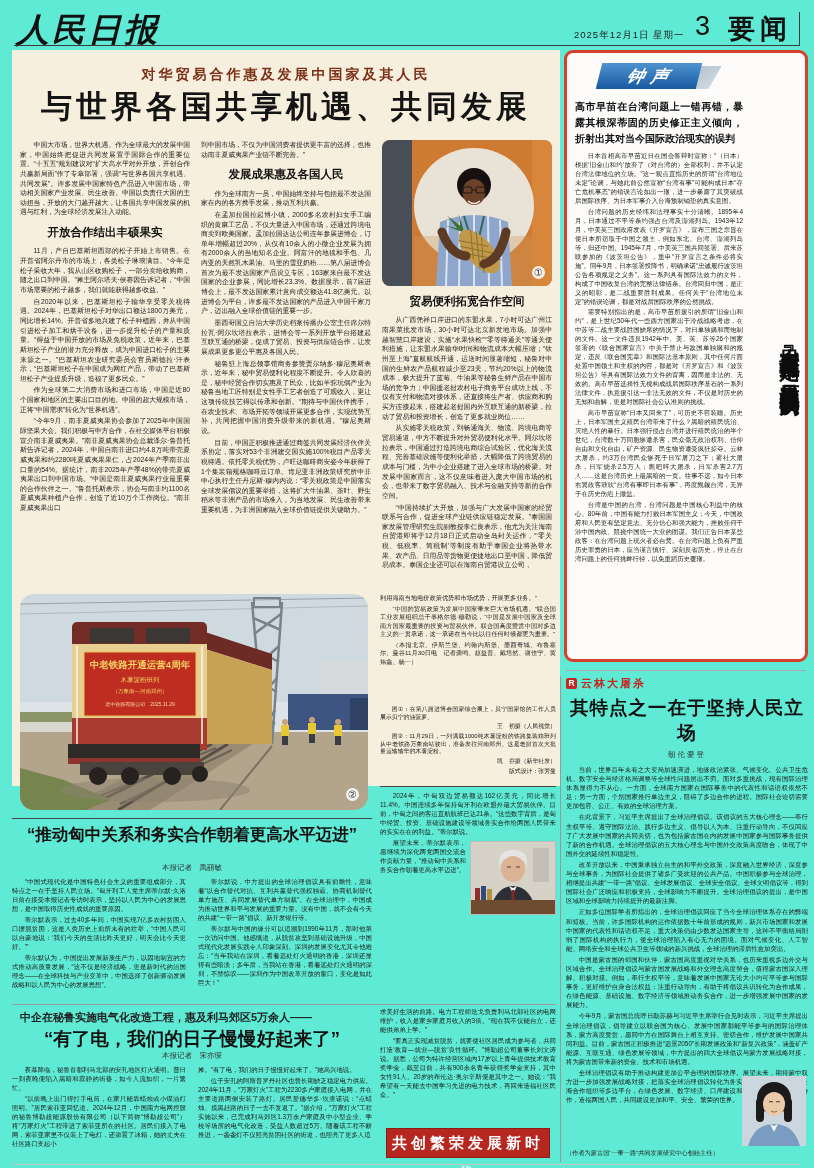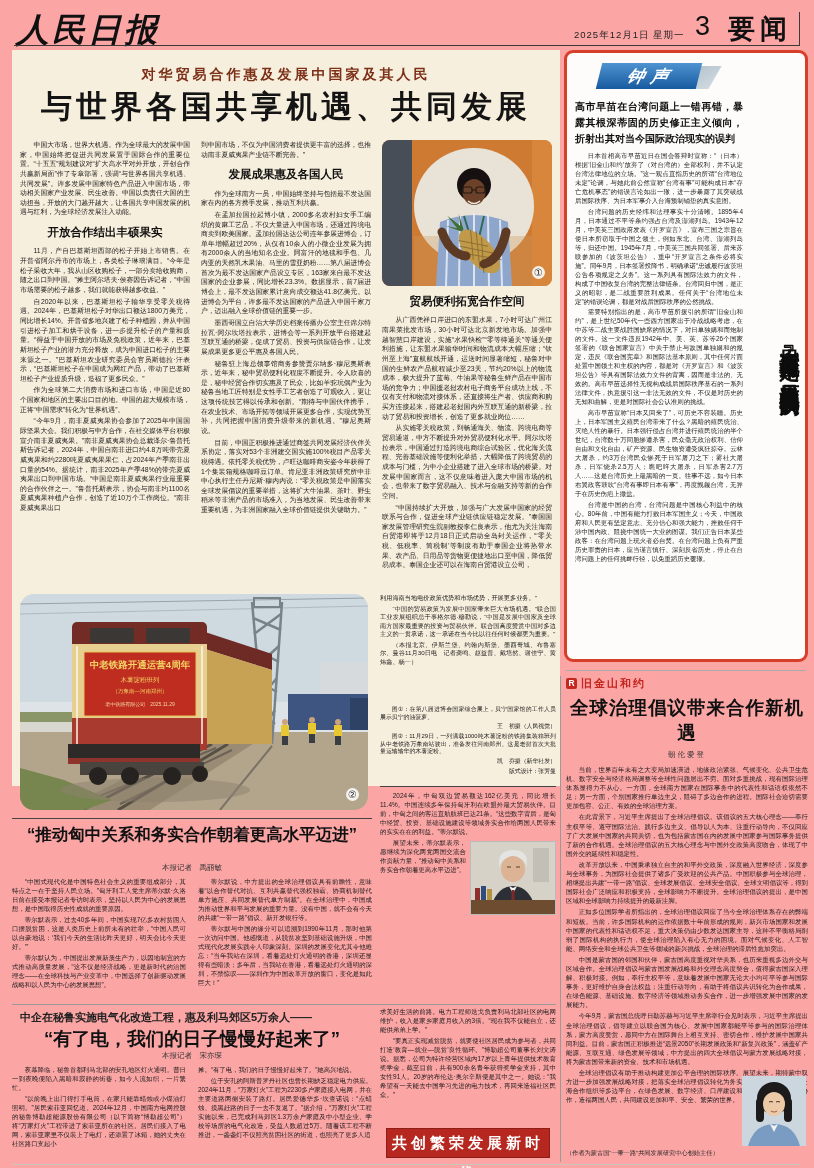--- a/index.html
+++ b/index.html
@@ -1,16 +1,16 @@
 <!DOCTYPE html>
 <html><head>
 <meta charset="utf-8">
 <style>
   html,body{margin:0;padding:0;background:#e8e6e2;}
-  .page{position:relative;width:814px;height:1168px;background:#fca5a5;overflow:hidden;
+  .page{position:relative;width:814px;height:1168px;background:#5eead4;overflow:hidden;
         font-family:"Liberation Sans","DejaVu Sans",sans-serif;color:#1a1a1a;}
   .abs{position:absolute;}
   
   .masthead{left:16px;top:8px;font-family:"Liberation Serif","DejaVu Serif",serif;
             font-style:italic;font-weight:bold;font-size:33px;letter-spacing:3px;color:#111;}
   .h-date{left:574px;top:29px;font-size:9.5px;color:#222;letter-spacing:1px;}
   .h-num{left:695px;top:11px;font-size:27px;color:#111;}
   .h-sec{left:728px;top:11px;font-size:27px;font-weight:bold;letter-spacing:5px;color:#111;}
   .h-line{left:14px;top:45px;width:786px;height:1px;background:#3a3a3a;}
   .h-corner{left:799px;top:12px;width:1px;height:33px;background:#3a3a3a;}
@@ -260,23 +260,23 @@
       </div>
     </div>
     <div class="vtitle">日本所谓『台湾地位未定』论，是对历史的无知和现实的误判</div>
   </div>
 
   <div class="abs fline"></div>
   <div class="abs vline"></div>
   <div class="abs forum">
     <div class="f-label">
       <span class="ricon">R</span>
-      <span class="rlabel">旧金山和约</span>
-    </div>
-    <div class="f-title">全球治理倡议带来合作新机遇</div>
+      <span class="rlabel">云林大屠杀</span>
+    </div>
+    <div class="f-title">其特点之一在于坚持人民立场</div>
     <div class="f-by">朝伦爱登</div>
     <div class="f-body jp">
       <p>当前，世界百年未有之大变局加速演进，地缘政治紧张、气候变化、公共卫生危机、数字安全与经济格局调整等全球性问题层出不穷。面对多重挑战，现有国际治理体系显得力不从心。一方面，全球南方国家在国际事务中的代表性和话语权依然不足；另一方面，个别国家推行单边主义，阻碍了多边合作的进程。国际社会迫切需要更加包容、公正、有效的全球治理方案。</p>
       <p>在此背景下，习近平主席提出了全球治理倡议。该倡议的五大核心理念——奉行主权平等、遵守国际法治、践行多边主义、倡导以人为本、注重行动导向，不仅回应了广大发展中国家的共同关切，也为包括蒙古国在内的发展中国家参与国际事务提供了新的合作机遇。全球治理倡议的五大核心理念与中国外交政策高度吻合，体现了中国外交的延续性和稳定性。</p>
       <p>改革开放以来，中国秉承独立自主的和平外交政策，深度融入世界经济，深度参与全球事务，为国际社会提供了诸多广受欢迎的公共产品。中国积极参与全球治理，相继提出共建“一带一路”倡议、全球发展倡议、全球安全倡议、全球文明倡议等，得到国际社会广泛响应和积极支持，全球影响力不断提升。全球治理倡议的提出，是中国区域和全球影响力持续提升的最新注脚。</p>
       <p>正如多位国际学者所指出的，全球治理倡议回应了当今全球治理体系存在的弊端和短板。当前，许多国际机构的运作依据数十年前形成的规则，新兴市场国家和发展中国家的代表性和话语权不足，重大决策仍由少数发达国家主导，这种不平衡格局削弱了国际机构的执行力，使全球治理陷入有心无力的困境。面对气候变化、人工智能、网络安全和全球公共卫生等领域的新兴挑战，全球治理的滞后性愈加突出。</p>
       <p>中国是蒙古国的邻国和伙伴，蒙古国高度重视对华关系，也历来重视多边外交与区域合作。全球治理倡议与蒙古国发展战略和外交理念高度契合，值得蒙古国深入理解、积极对接。例如，奉行主权平等，意味着发展中国家无论大小均可平等参与国际事务，更好维护自身合法权益；注重行动导向，有助于将倡议共识转化为合作成果，在绿色能源、基础设施、数字经济等领域推动务实合作，进一步增强发展中国家的发展能力。</p>
       <p>今年9月，蒙古国总统呼日勒苏赫与习近平主席举行会见时表示，习近平主席提出全球治理倡议，倡导建立以联合国为核心、发展中国家都能平等参与的国际治理体系，蒙方高度赞赏，愿同中方在国际舞台上相互支持、密切合作，维护发展中国家共同利益。目前，蒙古国正积极推进“远景2050”长期发展政策和“新复兴政策”，涵盖矿产能源、互联互通、绿色发展等领域，中方提出的四大全球倡议与蒙方发展战略对接，将为蒙古国带来新的资金、技术和市场机遇。</p>
       <p>全球治理倡议有助于推动构建更加公平合理的国际秩序。展望未来，期待蒙中双方进一步加强发展战略对接，把落实全球治理倡议转化为务实合作契机，充分利用上海合作组织等多边平台，在绿色发展、数字经济、口岸建设和基础设施等领域深化协作，造福两国人民，共同建设更加和平、安全、繁荣的世界。</p>
     </div>

